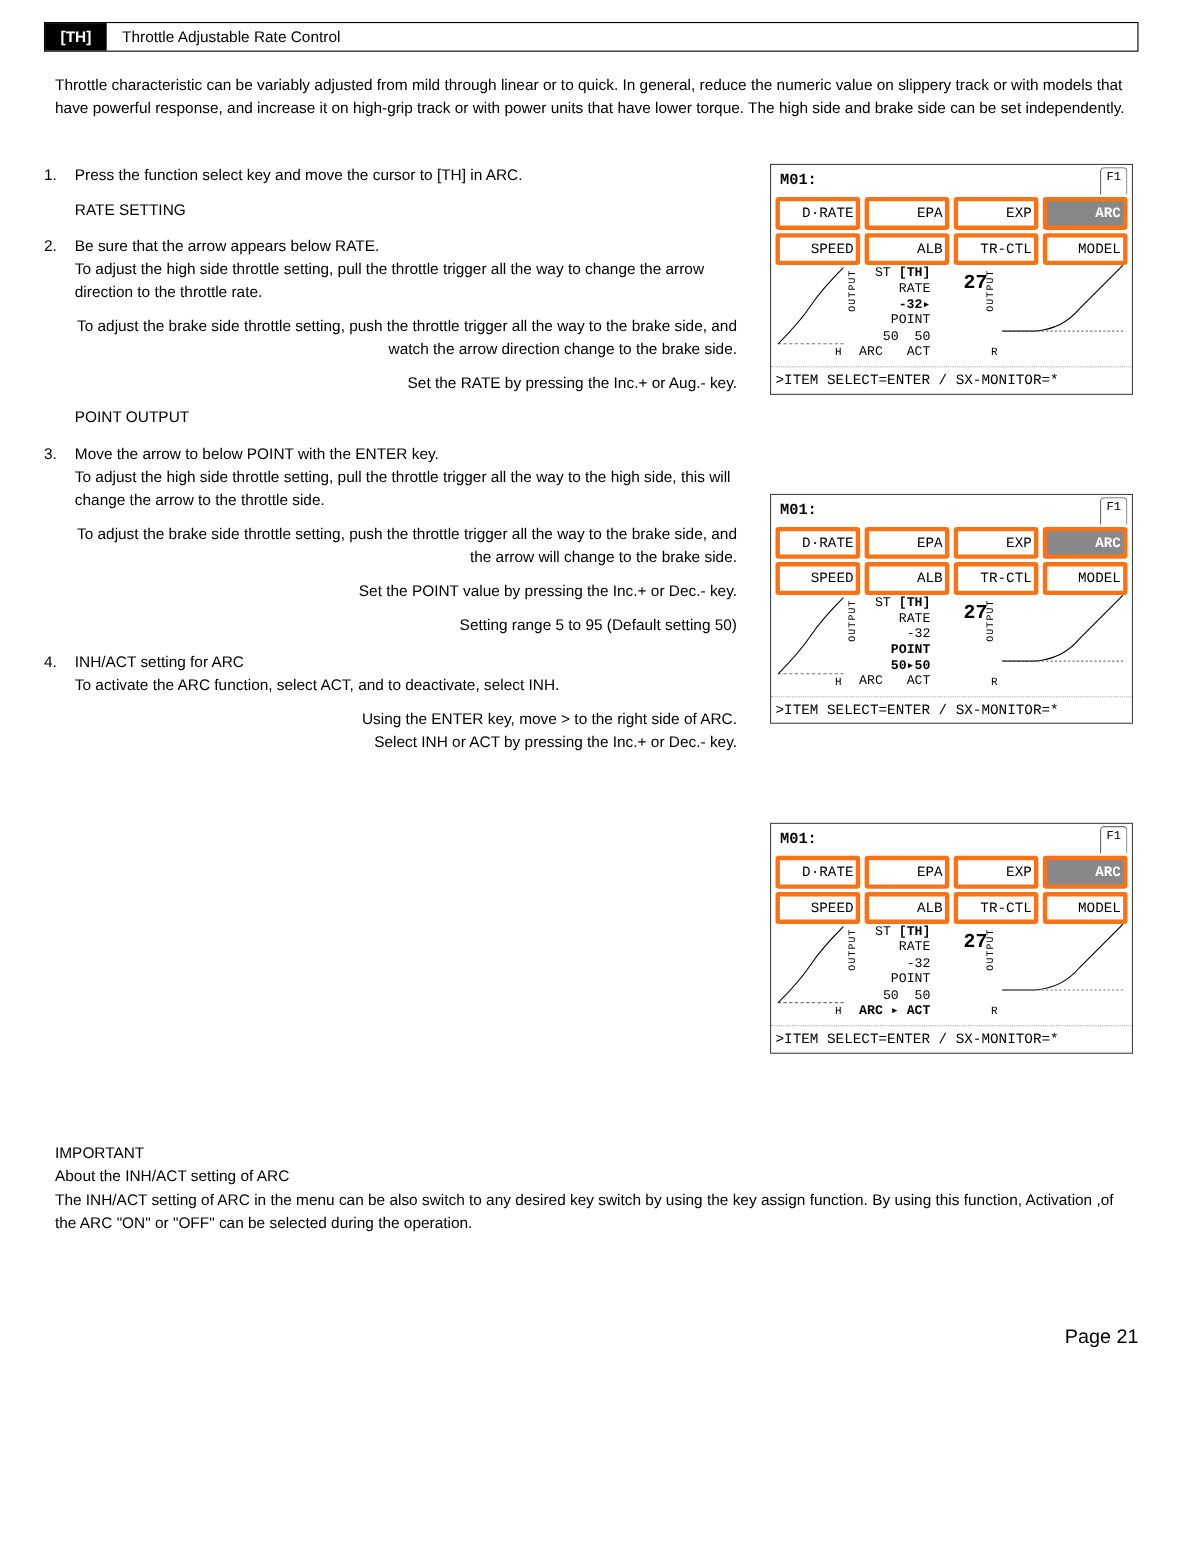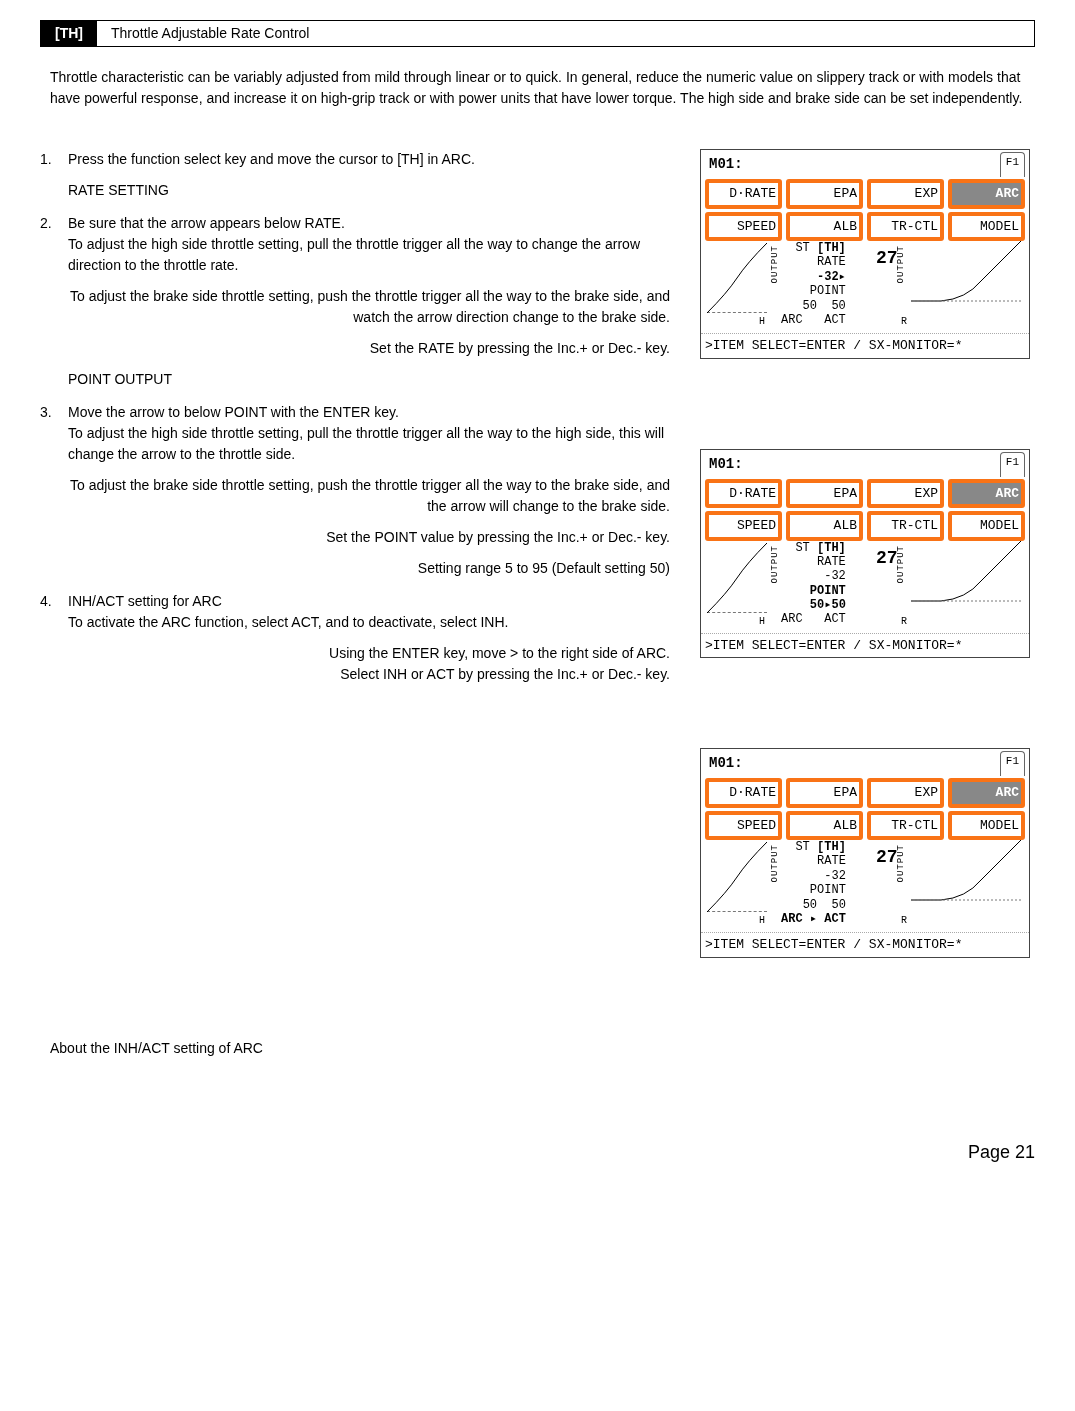--- a/index.html
+++ b/index.html
@@ -206,21 +206,21 @@
       <li>
         <span>Press the function select key and move the cursor to [TH] in ARC.</span>
 
         <p class="sub-heading">RATE SETTING</p>
       </li>
 
       <li>
         <span>Be sure that the arrow appears below RATE.</span><br>
         <span>To adjust the high side throttle setting, pull the throttle trigger all the way to change the arrow direction to the throttle rate.</span>
         <p class="instr-para">To adjust the brake side throttle setting, push the throttle trigger all the way to the brake side, and watch the arrow direction change to the brake side.</p>
-        <p class="instr-para">Set the RATE by pressing the Inc.+ or Dec.- key.</p>
+        <p class="instr-para">Set the RATE by pressing the Inc.+ or Aug.- key.</p>
 
         <p class="sub-heading">POINT OUTPUT</p>
       </li>
 
       <li>
         <span>Move the arrow to below POINT with the ENTER key.</span><br>
         <span>To adjust the high side throttle setting, pull the throttle trigger all the way to the high side, this will change the arrow to the throttle side.</span>
         <p class="instr-para">To adjust the brake side throttle setting, push the throttle trigger all the way to the brake side, and the arrow will change to the brake side.</p>
         <p class="instr-para">Set the POINT value by pressing the Inc.+ or Dec.- key.</p>
         <p class="instr-para">Setting range 5 to 95 (Default setting  50)</p>
@@ -378,16 +378,18 @@
         <span class="lcd-h-label">H</span>
         <span class="lcd-r-label">R</span>
       </div>
       <div class="lcd-footer">&gt;ITEM SELECT=ENTER / SX-MONITOR=*</div>
     </div>
 
   </div>
 </div>
 
 <div class="important-section">
+  <p>IMPORTANT</p>
   <p>About the INH/ACT setting of ARC</p>
+  <p>The INH/ACT setting of ARC in the menu can be also switch to any desired key switch by using the key assign function. By using this function, Activation ,of the ARC "ON" or "OFF" can be selected during the operation.</p>
 </div>
 
 <div class="page-number">Page 21</div>
 
 </body></html>

